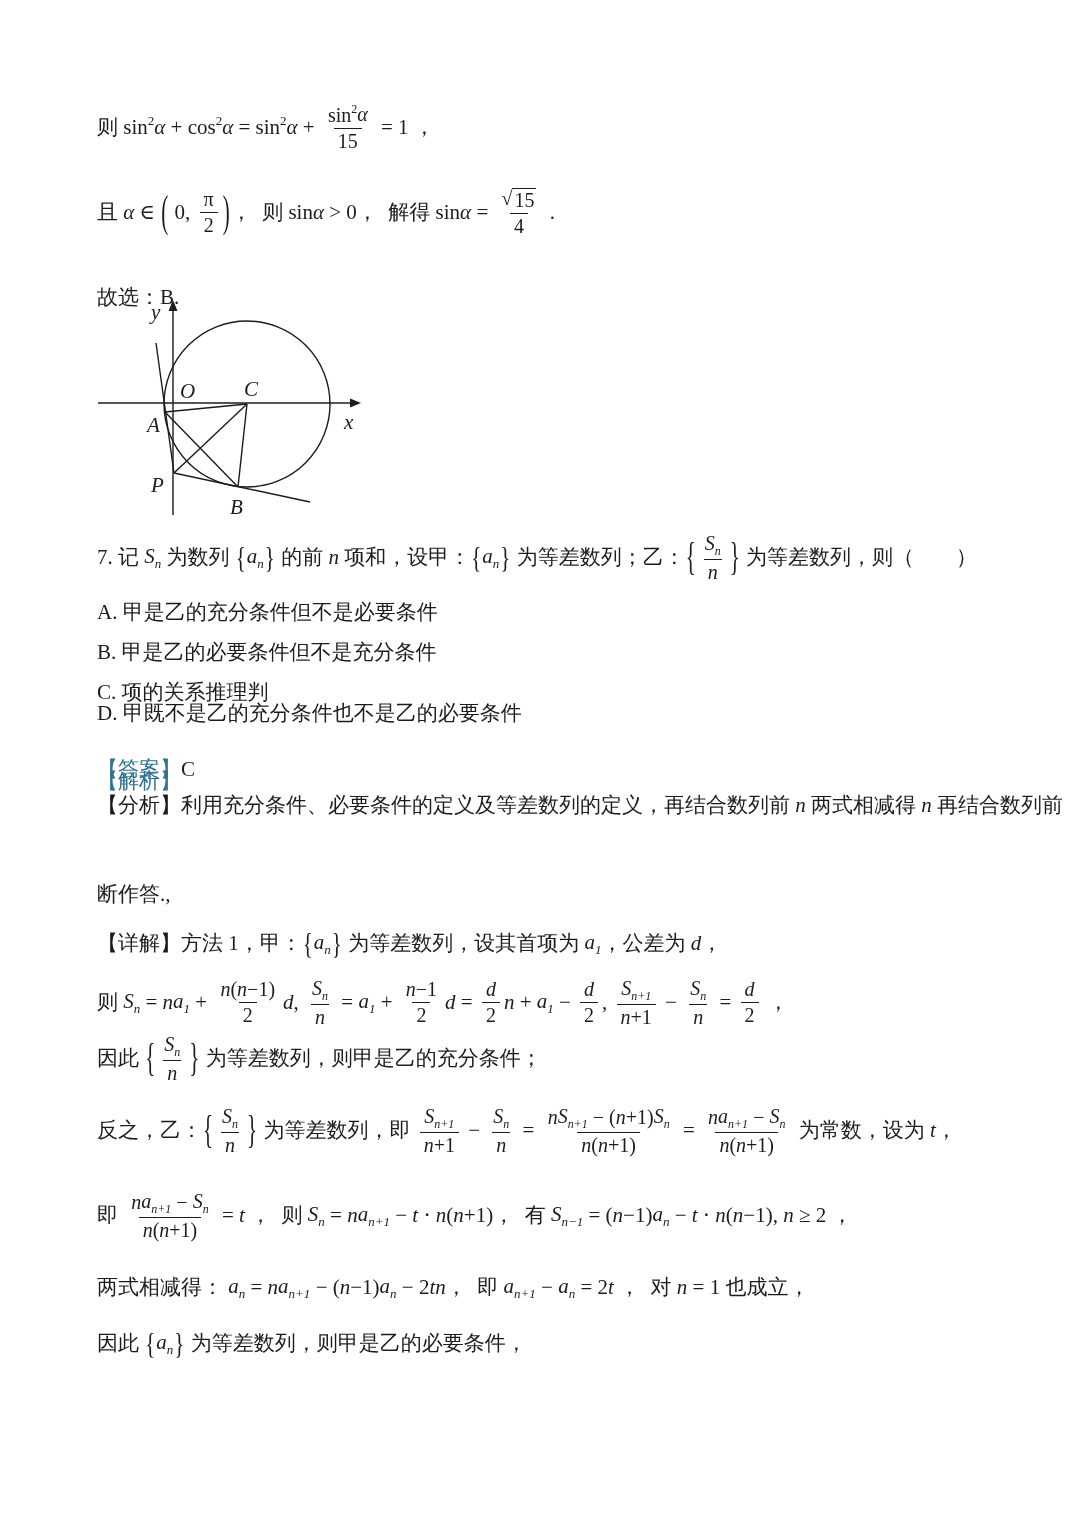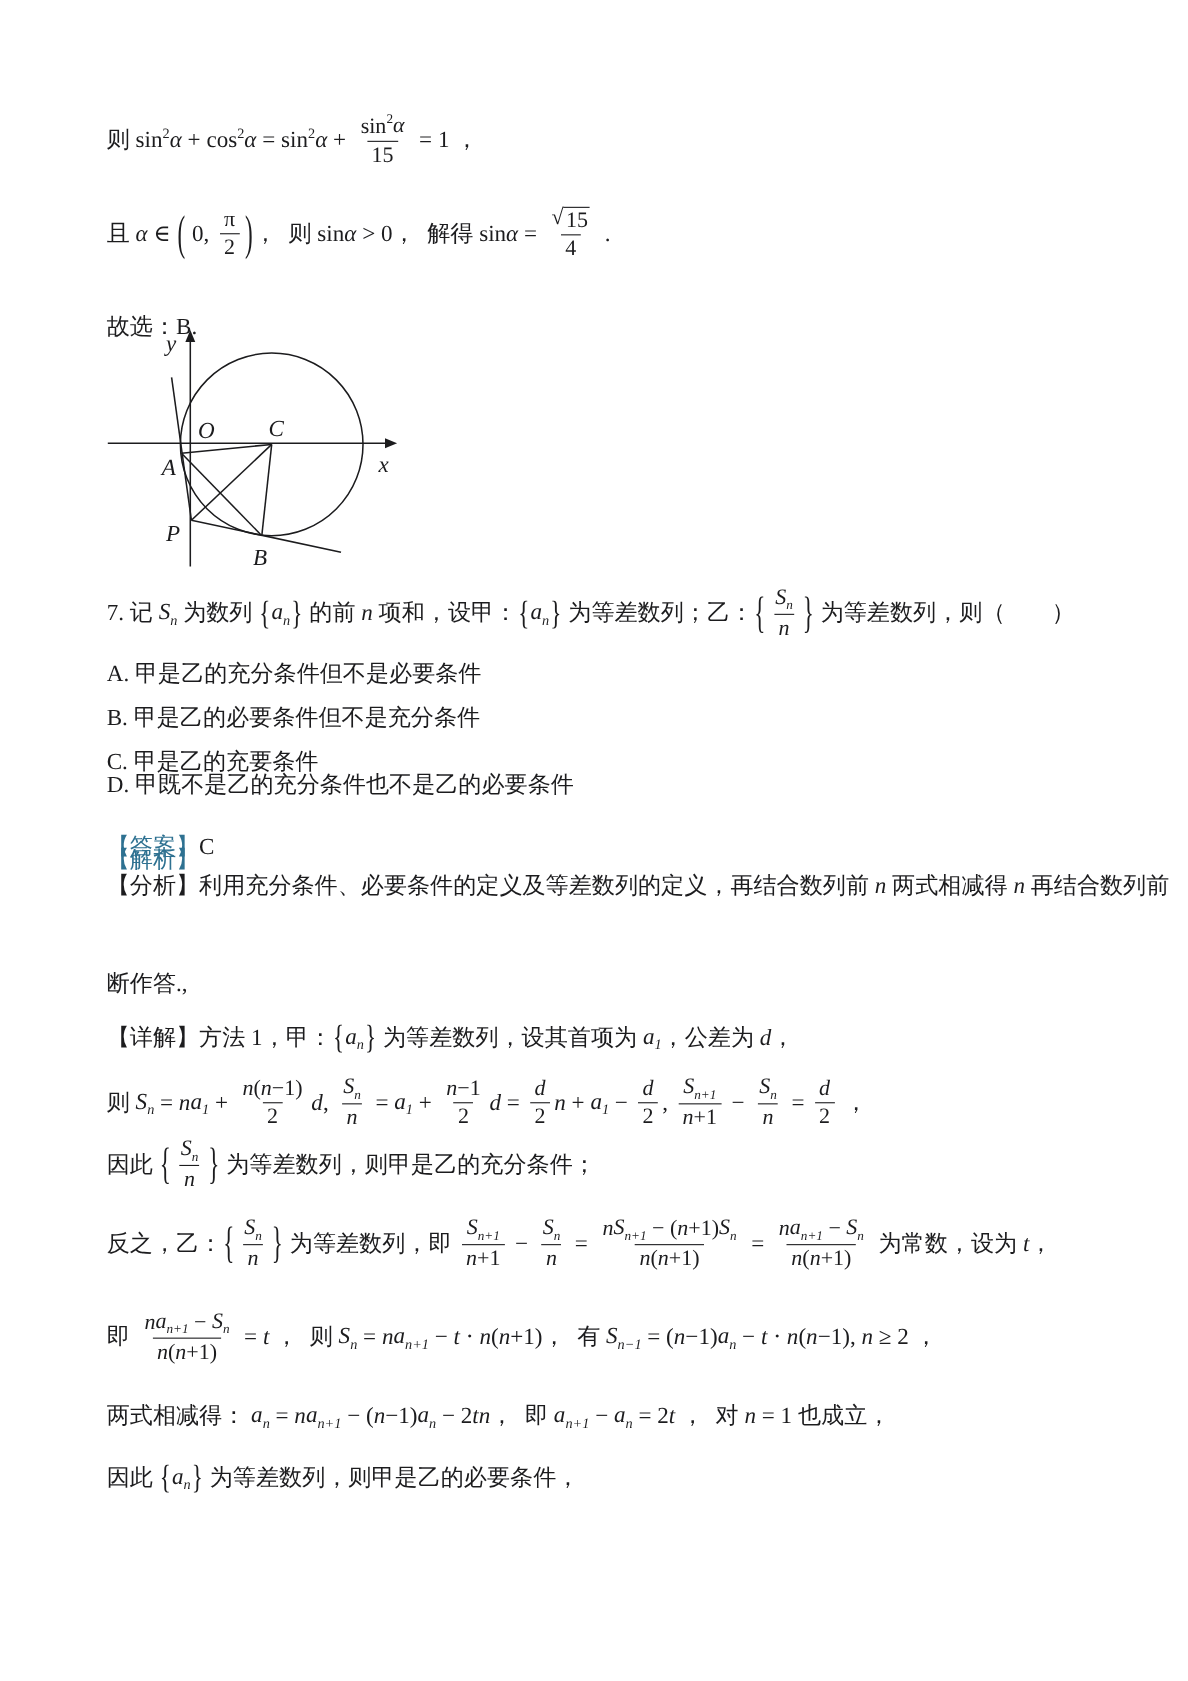--- a/index.html
+++ b/index.html
@@ -61,21 +61,21 @@
       <text x="52" y="139">A</text>
       <text x="56" y="199">P</text>
       <text x="135" y="221">B</text>
     </svg>
 <div class="line" style="top: 92px; height: 70px;"><span class="t">则 </span><span class="t"><span>sin</span><sup class="sp">2</sup></span><span class="t it">α</span><span class="t"> + </span><span class="t"><span>cos</span><sup class="sp">2</sup></span><span class="t it">α</span><span class="t"> = </span><span class="t"><span>sin</span><sup class="sp">2</sup></span><span class="t it">α</span><span class="t"> + </span><span class="frac"><span class="num"><span class="t"><span>sin</span><sup class="sp">2</sup></span><span class="t it">α</span></span><span class="den"><span class="t">15</span></span></span><span class="t"> = 1 ，</span></div>
     <div class="line" style="top: 175px; height: 74px;"><span class="t">且 </span><span class="t it">α</span><span class="t"> ∈ </span><span class="st" style="transform: scaleY(2.1);">(</span><span class="t"> 0, </span><span class="frac"><span class="num"><span class="t">π</span></span><span class="den"><span class="t">2</span></span></span><span class="st" style="transform: scaleY(2.1);">)</span><span class="t">，  则 sin</span><span class="t it">α</span><span class="t"> &gt; 0，  解得 sin</span><span class="t it">α</span><span class="t"> = </span><span class="frac"><span class="num"><span class="sqrt"><span class="rsym">√</span><span class="rval">15</span></span></span><span class="den"><span class="t">4</span></span></span><span class="t"> .</span></div>
     <div class="line" style="top: 264px; height: 26px; margin-top: 20px;"><span class="t">故选：B.</span></div>
     <div class="line" style="top: 522px; height: 70px;"><span class="t">7. 记 </span><span class="t"><span class="it">S</span><sub class="sb">n</sub></span><span class="t"> 为数列 </span><span class="st" style="transform: scaleY(1.45);">{</span><span class="t"><span class="it">a</span><sub class="sb">n</sub></span><span class="st" style="transform: scaleY(1.45);">}</span><span class="t"> 的前 </span><span class="t it">n</span><span class="t"> 项和，设甲：</span><span class="st" style="transform: scaleY(1.45);">{</span><span class="t"><span class="it">a</span><sub class="sb">n</sub></span><span class="st" style="transform: scaleY(1.45);">}</span><span class="t"> 为等差数列；乙：</span><span class="st" style="transform: scaleY(1.9);">{</span><span class="frac"><span class="num"><span class="t"><span class="it">S</span><sub class="sb">n</sub></span></span><span class="den"><span class="t it">n</span></span></span><span class="st" style="transform: scaleY(1.9);">}</span><span class="t"> 为等差数列，则（        ）</span></div>
     <div class="line" style="top: 639px; height: 26px;"><span class="t">B. 甲是乙的必要条件但不是充分条件</span></div>
     <div class="line" style="top: 599px; height: 26px;"><span class="t">A. 甲是乙的充分条件但不是必要条件</span></div>
-    <div class="line" style="top: 679px; height: 26px;"><span class="t">C. 甲是乙的充要条件</span></div>
+    <div class="line" style="top: 679px; height: 26px;"><span class="t">C. 项的关系推理判</span></div>
     <div class="line" style="top: 700px; height: 26px;"><span class="t">D. 甲既不是乙的充分条件也不是乙的必要条件</span></div>
     <div class="line" style="top: 756px; height: 26px;"><span class="t teal">【答案】</span><span class="t">C</span></div>
     <div class="line" style="top: 768px; height: 26px;"><span class="t teal">【解析】</span></div>
     <div class="line" style="top: 792px; height: 26px;"><span class="t">【分析】利用充分条件、必要条件的定义及等差数列的定义，再结合数列前 </span><span class="t it">n</span><span class="t"> 两式相减得 </span><span class="t it">n</span><span class="t"> 再结合数列前</span></div>
     <div class="line" style="top: 881px; height: 26px; justify-content: center;"><span class="t">断作答.,</span></div>
     <div class="line" style="top: 922px; height: 42px;"><span class="t">【详解】方法 1，甲：</span><span class="st" style="transform: scaleY(1.45);">{</span><span class="t"><span class="it">a</span><sub class="sb">n</sub></span><span class="st" style="transform: scaleY(1.45);">}</span><span class="t"> 为等差数列，设其首项为 </span><span class="t"><span class="it">a</span><sub class="sb">1</sub></span><span class="t">，公差为 </span><span class="t it">d</span><span class="t">，</span></div>
     <div class="line" style="top: 967px; height: 70px;"><span class="t">则 </span><span class="t"><span class="it">S</span><sub class="sb">n</sub></span><span class="t"> = </span><span class="t it">n</span><span class="t"><span class="it">a</span><sub class="sb">1</sub></span><span class="t"> + </span><span class="frac"><span class="num"><span class="t it">n</span><span class="t">(</span><span class="t it">n</span><span class="t">−1)</span></span><span class="den"><span class="t">2</span></span></span><span class="t it">d</span><span class="t">, </span><span class="frac"><span class="num"><span class="t"><span class="it">S</span><sub class="sb">n</sub></span></span><span class="den"><span class="t it">n</span></span></span><span class="t"> = </span><span class="t"><span class="it">a</span><sub class="sb">1</sub></span><span class="t"> + </span><span class="frac"><span class="num"><span class="t it">n</span><span class="t">−1</span></span><span class="den"><span class="t">2</span></span></span><span class="t it">d</span><span class="t"> = </span><span class="frac"><span class="num"><span class="t it">d</span></span><span class="den"><span class="t">2</span></span></span><span class="t it">n</span><span class="t"> + </span><span class="t"><span class="it">a</span><sub class="sb">1</sub></span><span class="t"> − </span><span class="frac"><span class="num"><span class="t it">d</span></span><span class="den"><span class="t">2</span></span></span><span class="t">, </span><span class="frac"><span class="num"><span class="t"><span class="it">S</span><sub class="sb">n+1</sub></span></span><span class="den"><span class="t it">n</span><span class="t">+1</span></span></span><span class="t"> − </span><span class="frac"><span class="num"><span class="t"><span class="it">S</span><sub class="sb">n</sub></span></span><span class="den"><span class="t it">n</span></span></span><span class="t"> = </span><span class="frac"><span class="num"><span class="t it">d</span></span><span class="den"><span class="t">2</span></span></span><span class="t"> ，</span></div>
     <div class="line" style="top: 1023px; height: 70px;"><span class="t">因此 </span><span class="st" style="transform: scaleY(1.9);">{</span><span class="frac"><span class="num"><span class="t"><span class="it">S</span><sub class="sb">n</sub></span></span><span class="den"><span class="t it">n</span></span></span><span class="st" style="transform: scaleY(1.9);">}</span><span class="t"> 为等差数列，则甲是乙的充分条件；</span></div>
     <div class="line" style="top: 1095px; height: 70px;"><span class="t">反之，乙：</span><span class="st" style="transform: scaleY(1.9);">{</span><span class="frac"><span class="num"><span class="t"><span class="it">S</span><sub class="sb">n</sub></span></span><span class="den"><span class="t it">n</span></span></span><span class="st" style="transform: scaleY(1.9);">}</span><span class="t"> 为等差数列，即 </span><span class="frac"><span class="num"><span class="t"><span class="it">S</span><sub class="sb">n+1</sub></span></span><span class="den"><span class="t it">n</span><span class="t">+1</span></span></span><span class="t"> − </span><span class="frac"><span class="num"><span class="t"><span class="it">S</span><sub class="sb">n</sub></span></span><span class="den"><span class="t it">n</span></span></span><span class="t"> = </span><span class="frac"><span class="num"><span class="t it">n</span><span class="t"><span class="it">S</span><sub class="sb">n+1</sub></span><span class="t"> − (</span><span class="t it">n</span><span class="t">+1)</span><span class="t"><span class="it">S</span><sub class="sb">n</sub></span></span><span class="den"><span class="t it">n</span><span class="t">(</span><span class="t it">n</span><span class="t">+1)</span></span></span><span class="t"> = </span><span class="frac"><span class="num"><span class="t it">n</span><span class="t"><span class="it">a</span><sub class="sb">n+1</sub></span><span class="t"> − </span><span class="t"><span class="it">S</span><sub class="sb">n</sub></span></span><span class="den"><span class="t it">n</span><span class="t">(</span><span class="t it">n</span><span class="t">+1)</span></span></span><span class="t"> 为常数，设为 </span><span class="t it">t</span><span class="t">，</span></div>
     <div class="line" style="top: 1180px; height: 70px;"><span class="t">即 </span><span class="frac"><span class="num"><span class="t it">n</span><span class="t"><span class="it">a</span><sub class="sb">n+1</sub></span><span class="t"> − </span><span class="t"><span class="it">S</span><sub class="sb">n</sub></span></span><span class="den"><span class="t it">n</span><span class="t">(</span><span class="t it">n</span><span class="t">+1)</span></span></span><span class="t"> = </span><span class="t it">t</span><span class="t"> ，  则 </span><span class="t"><span class="it">S</span><sub class="sb">n</sub></span><span class="t"> = </span><span class="t it">n</span><span class="t"><span class="it">a</span><sub class="sb">n+1</sub></span><span class="t"> − </span><span class="t it">t</span><span class="t"> ⋅ </span><span class="t it">n</span><span class="t">(</span><span class="t it">n</span><span class="t">+1)，  有 </span><span class="t"><span class="it">S</span><sub class="sb">n−1</sub></span><span class="t"> = (</span><span class="t it">n</span><span class="t">−1)</span><span class="t"><span class="it">a</span><sub class="sb">n</sub></span><span class="t"> − </span><span class="t it">t</span><span class="t"> ⋅ </span><span class="t it">n</span><span class="t">(</span><span class="t it">n</span><span class="t">−1), </span><span class="t it">n</span><span class="t"> ≥ 2 ，</span></div>

